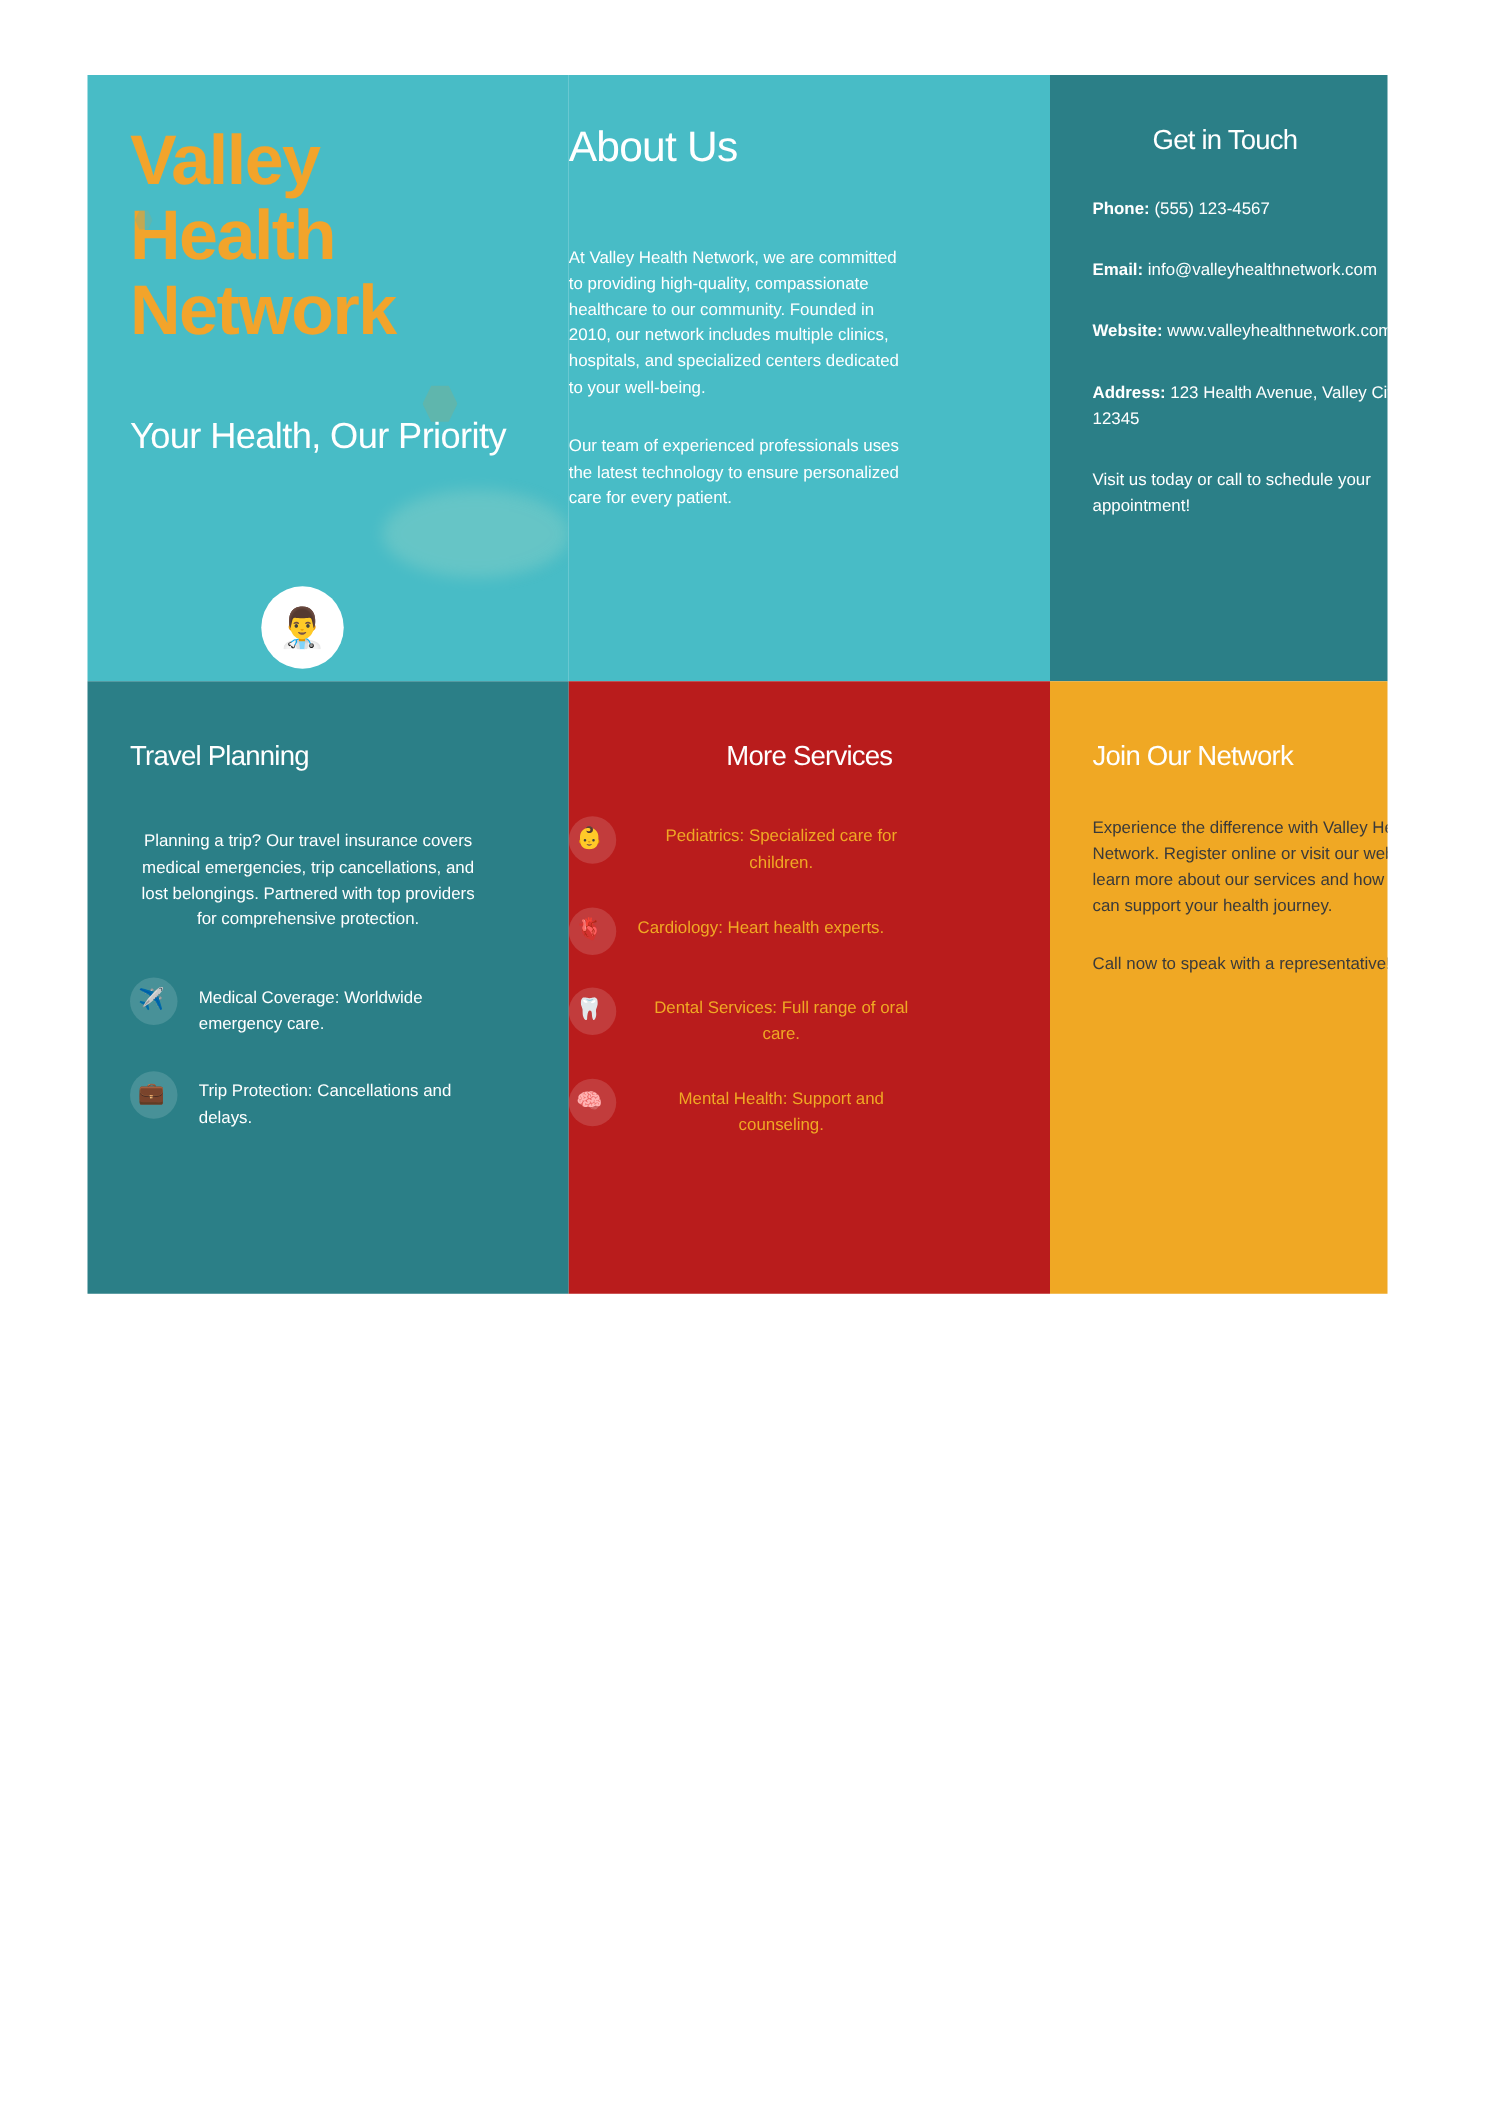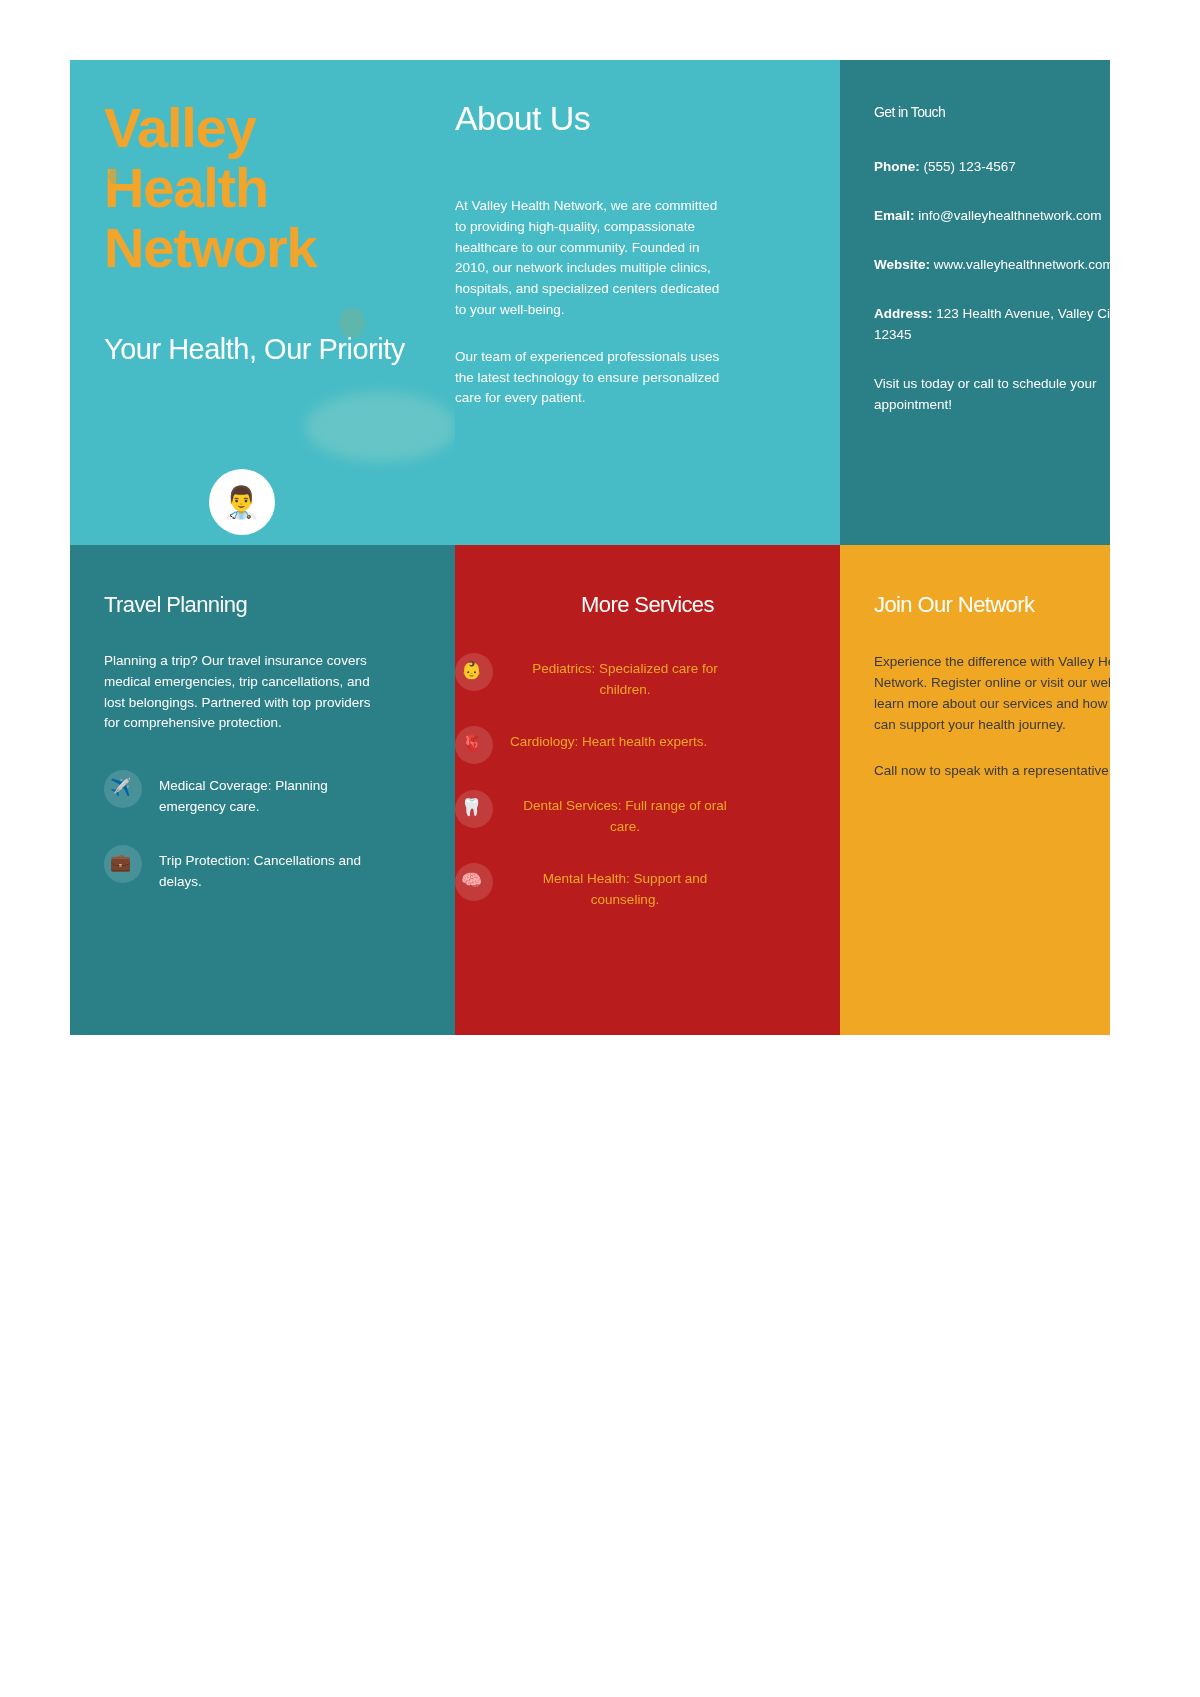--- a/index.html
+++ b/index.html
@@ -84,38 +84,38 @@
     line-height: 1;
   }
 
   
   .h-section {
     color: #ffffff;
     font-weight: normal;
     letter-spacing: -0.6px;
   }
   .h-about    { font-size: 34px; line-height: 40px; }
-  .h-contact  { font-size: 14px; line-height: 28px; }
+  .h-contact  { font-size: 22px; line-height: 28px; margin-left: 48px; }
   .h-panel    { font-size: 22px; line-height: 28px; }
 
   
   .body-text {
     color: #ffffff;
     font-size: 13.5px;
     line-height: 20.8px;
   }
   .about-body { margin-top: 58px; width: 275px; }
   .about-body p + p { margin-top: 26px; }
 
   .contact-body { margin-top: 30px; width: 272px; }
   .contact-body p { margin-bottom: 28px; color:#ffffff; font-size:13.5px; line-height:21px; }
   .contact-body p:last-child { margin-bottom: 0; }
   .contact-body b { font-weight: bold; }
 
-  .travel-body { margin-top: 32px; width: 285px; }
+  .travel-body { margin-top: 44px; width: 285px; text-align: center; }
 
   .join-body { margin-top: 32px; width: 278px; color: #3a3a3a; font-size: 13.5px; line-height: 21px; }
   .join-body p + p { margin-top: 25px; }
 
   
   .feature-list { margin-top: 36px; }
   .feature {
     display: flex;
     align-items: flex-start;
     gap: 17px;
@@ -198,21 +198,21 @@
 
     <div class="panel panel-travel">
 
       <h2 class="h-section h-panel">Travel Planning</h2>
       <div class="travel-body body-text">
         <p>Planning a trip? Our travel insurance covers medical emergencies, trip cancellations, and lost belongings. Partnered with top providers for comprehensive protection.</p>
       </div>
       <div class="feature-list">
         <div class="feature">
           <span class="feature-icon">✈️</span>
-          <span class="feature-text light">Medical Coverage: Planning emergency care.</span>
+          <span class="feature-text light">Medical Coverage: Worldwide emergency care.</span>
         </div>
         <div class="feature">
           <span class="feature-icon">💼</span>
           <span class="feature-text light">Trip Protection: Cancellations and delays.</span>
         </div>
       </div>
     </div>
 
     <div class="panel panel-services">
 

